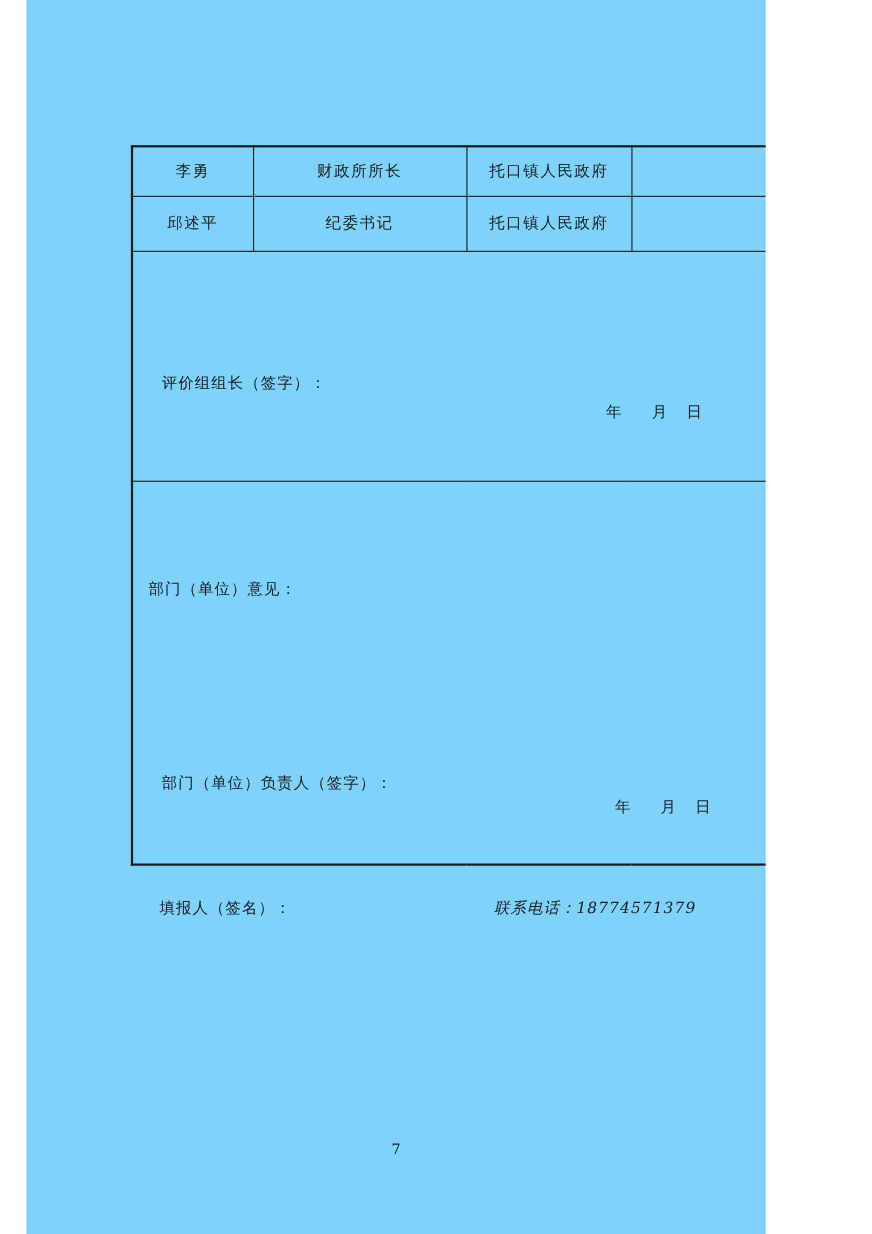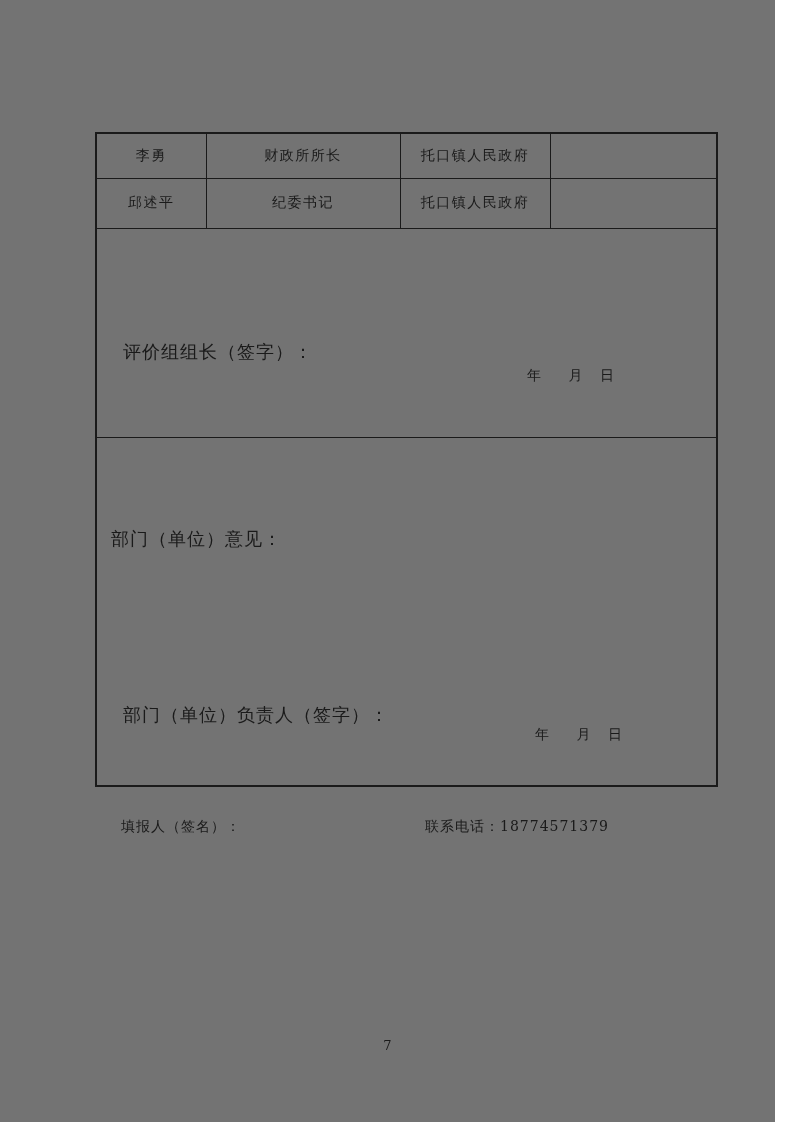--- a/index.html
+++ b/index.html
@@ -1,24 +1,25 @@
 <!DOCTYPE html>
 <html><head>
 <meta charset="utf-8">
 <style>
   * { margin: 0; padding: 0; box-sizing: border-box; }
   html, body { background: #ffffff; }
   .page {
     position: relative;
-    width: 775px;
+    width: 672px;
     height: 1122px;
-    background: #737373;
+    background: #7dd3fc;
     font-family: "DejaVu Serif", "Liberation Serif", serif;
     color: #1a1a1a;
     overflow: hidden;
+    margin-left: 24px;
   }
   table.form-table {
     position: absolute;
     left: 95px;
     top: 132px;
     width: 621px;
     border-collapse: collapse;
     table-layout: fixed;
     border: 2px solid #1a1a1a;
   }
@@ -30,21 +31,21 @@
     vertical-align: middle;
     color: #1a1a1a;
   }
   td.section-cell {
     position: relative;
     text-align: left;
     vertical-align: top;
   }
   .inline-label {
     position: absolute;
-    font-size: 18px;
+    font-size: 14px;
     letter-spacing: 1px;
     white-space: nowrap;
     line-height: 1.2;
   }
   .dateline {
     position: absolute;
     font-size: 14px;
     white-space: nowrap;
     line-height: 1.2;
     text-decoration: underline;
@@ -54,21 +55,21 @@
   .dateline span.d { margin-left: 16px; }
   .footer-line {
     position: absolute;
     top: 818px;
     font-size: 14px;
     letter-spacing: 1px;
     white-space: nowrap;
     line-height: 1.2;
   }
   .footer-sign { left: 121px; }
-  .footer-contact { left: 425px; }
+  .footer-contact { left: 425px; font-style: italic; }
   .footer-contact .phone { letter-spacing: 1px; }
   .page-number {
     position: absolute;
     top: 1038px;
     left: 0;
     width: 100%;
     text-align: center;
     font-size: 13px;
     letter-spacing: 0;
   }

